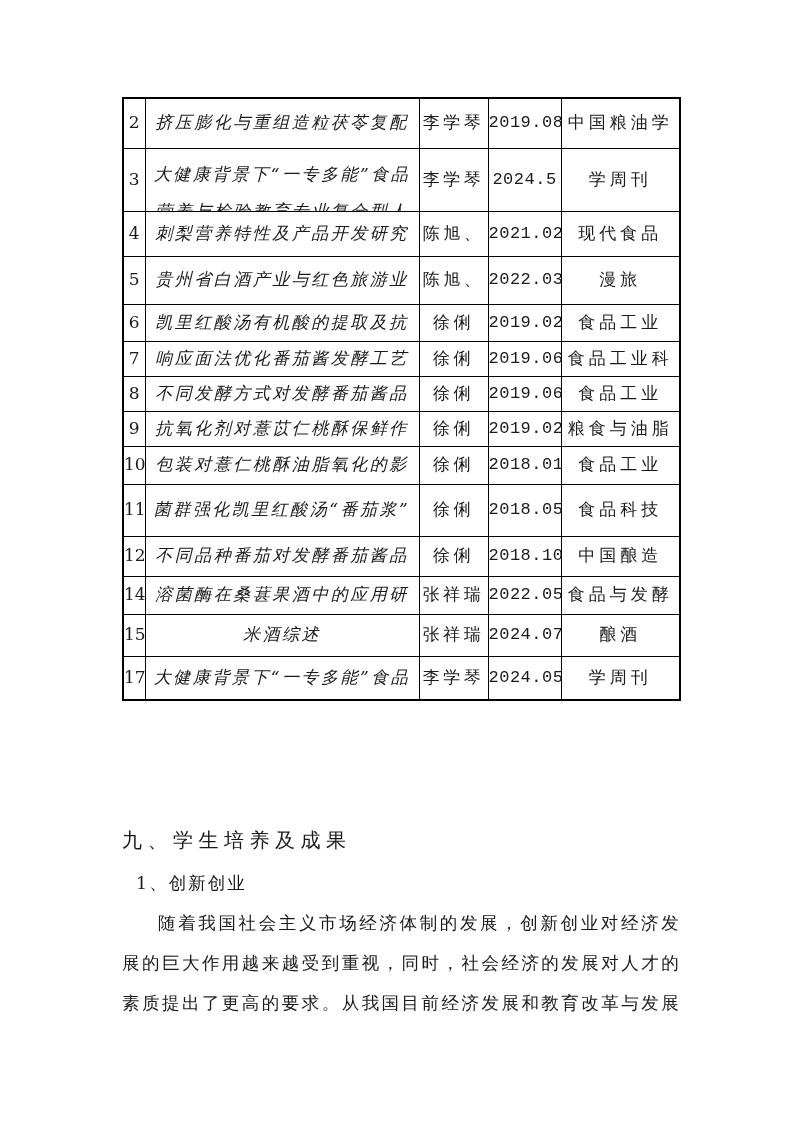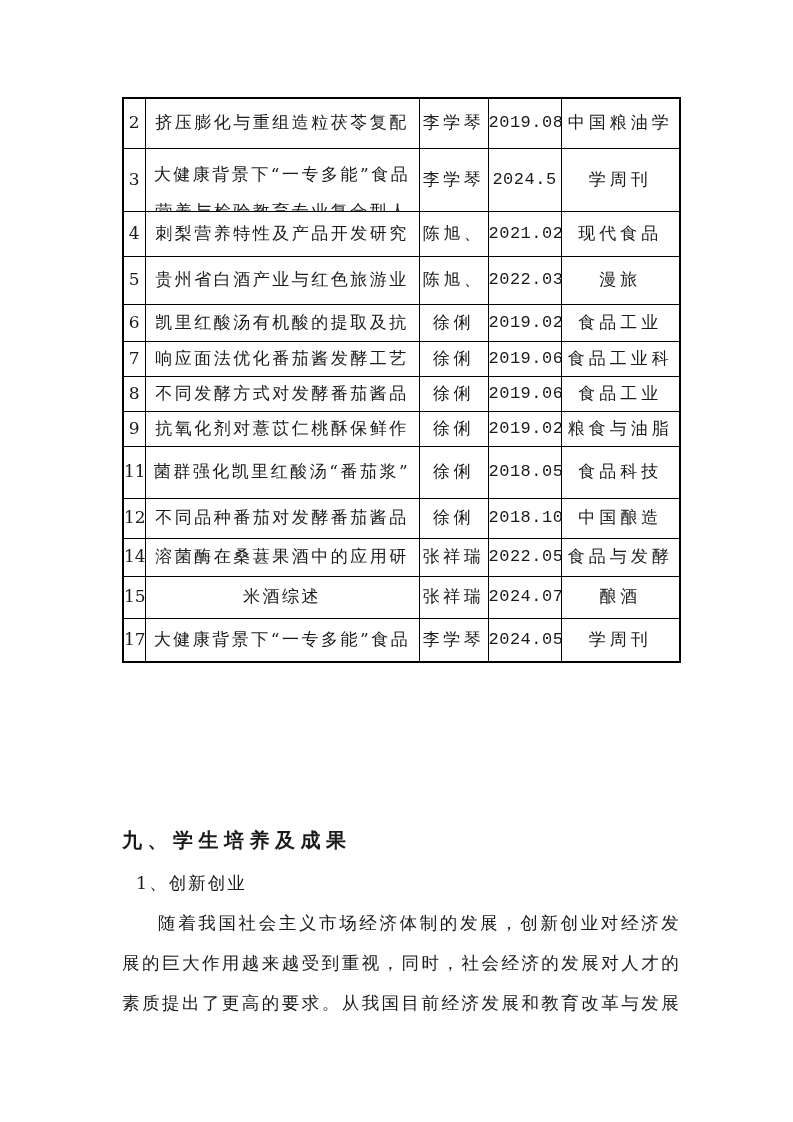--- a/index.html
+++ b/index.html
@@ -31,21 +31,21 @@
     padding:0;
     font-size:17px;
     line-height:1.15;
     text-align:center;
     vertical-align:middle;
     color:#1a1a1a;
     overflow:hidden;
     white-space:nowrap;
   }
   td.c-num{font-size:16px;letter-spacing:0;}
-  td.c-title{letter-spacing:2.5px;}
+  td.c-title{letter-spacing:2.5px;font-style:italic;}
   td.c-author{letter-spacing:3.5px;}
   td.c-date{font-size:16.5px;letter-spacing:0.5px;font-family:Liberation Mono, monospace;}
   td.c-journal{letter-spacing:4px;}
   
   td.c-title.overflow-cell{vertical-align:top;}
   .tw{
     height:62px;
     overflow:hidden;
     box-sizing:border-box;
     padding-top:15px;
@@ -53,21 +53,21 @@
     flex-direction:column;
   }
   .tw .t1{line-height:20px;}
   .tw .t2{margin-top:17px;line-height:20px;}
   
   .heading{
     position:absolute;
     left:122px;
     top:827px;
     font-size:20px;
-    font-weight:bold;
+    font-weight:normal;
     letter-spacing:5.5px;
     white-space:nowrap;
   }
   .subsection{
     position:absolute;
     left:136px;
     top:871px;
     font-size:17.5px;
     letter-spacing:2px;
     white-space:nowrap;
@@ -154,20 +154,27 @@
           <td class="c-author">徐俐</td>
           <td class="c-date">2019.06</td>
           <td class="c-journal">食品工业</td>
         </tr>
         <tr style="height: 35px;">
           <td class="c-num">9</td>
           <td class="c-title">抗氧化剂对薏苡仁桃酥保鲜作</td>
           <td class="c-author">徐俐</td>
           <td class="c-date">2019.02</td>
           <td class="c-journal">粮食与油脂</td>
+        </tr>
+        <tr style="height: 38px;">
+          <td class="c-num">10</td>
+          <td class="c-title">包装对薏仁桃酥油脂氧化的影</td>
+          <td class="c-author">徐俐</td>
+          <td class="c-date">2018.01</td>
+          <td class="c-journal">食品工业</td>
         </tr>
         <tr style="height: 52px;">
           <td class="c-num">11</td>
           <td class="c-title">菌群强化凯里红酸汤“番茄浆”</td>
           <td class="c-author">徐俐</td>
           <td class="c-date">2018.05</td>
           <td class="c-journal">食品科技</td>
         </tr>
         <tr style="height: 40px;">
           <td class="c-num">12</td>

